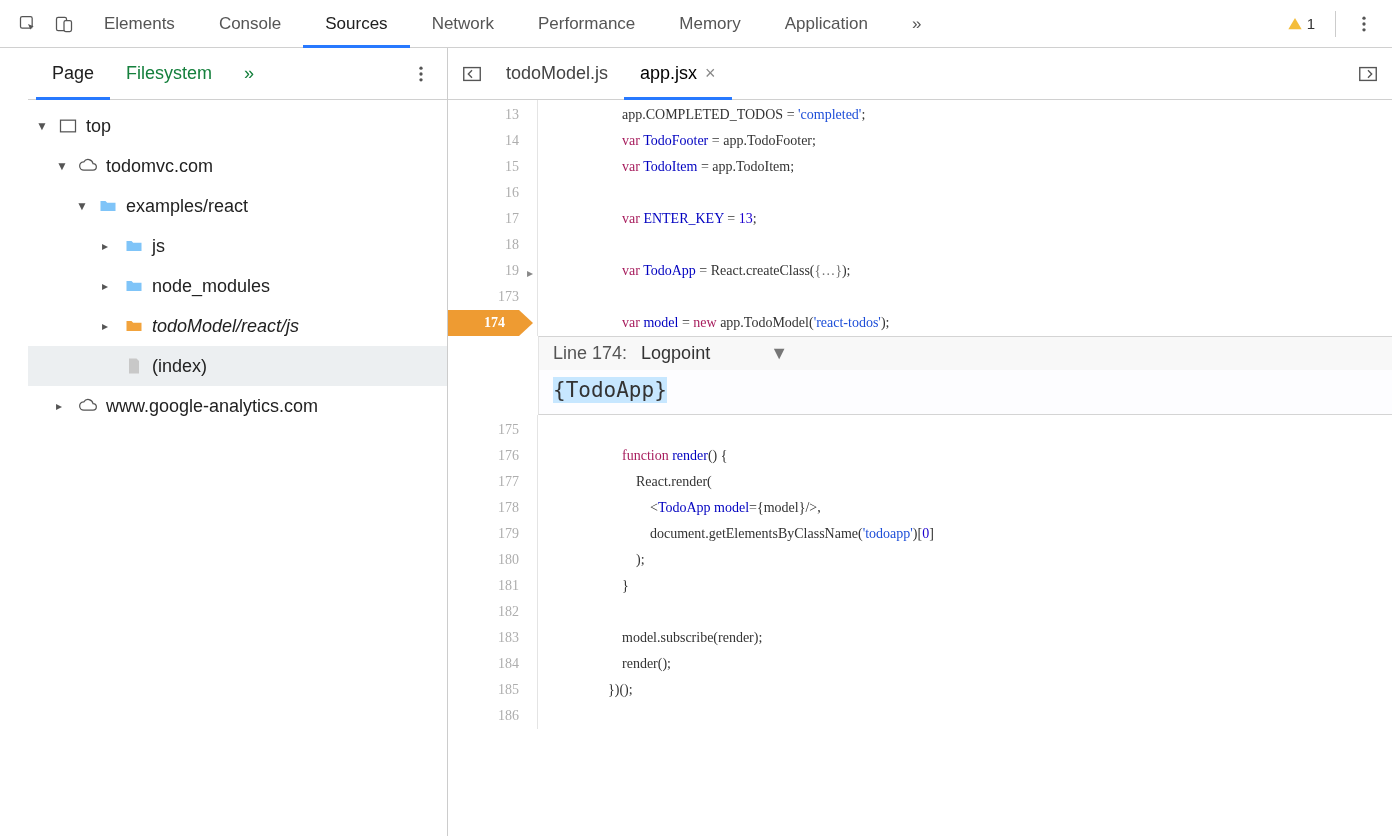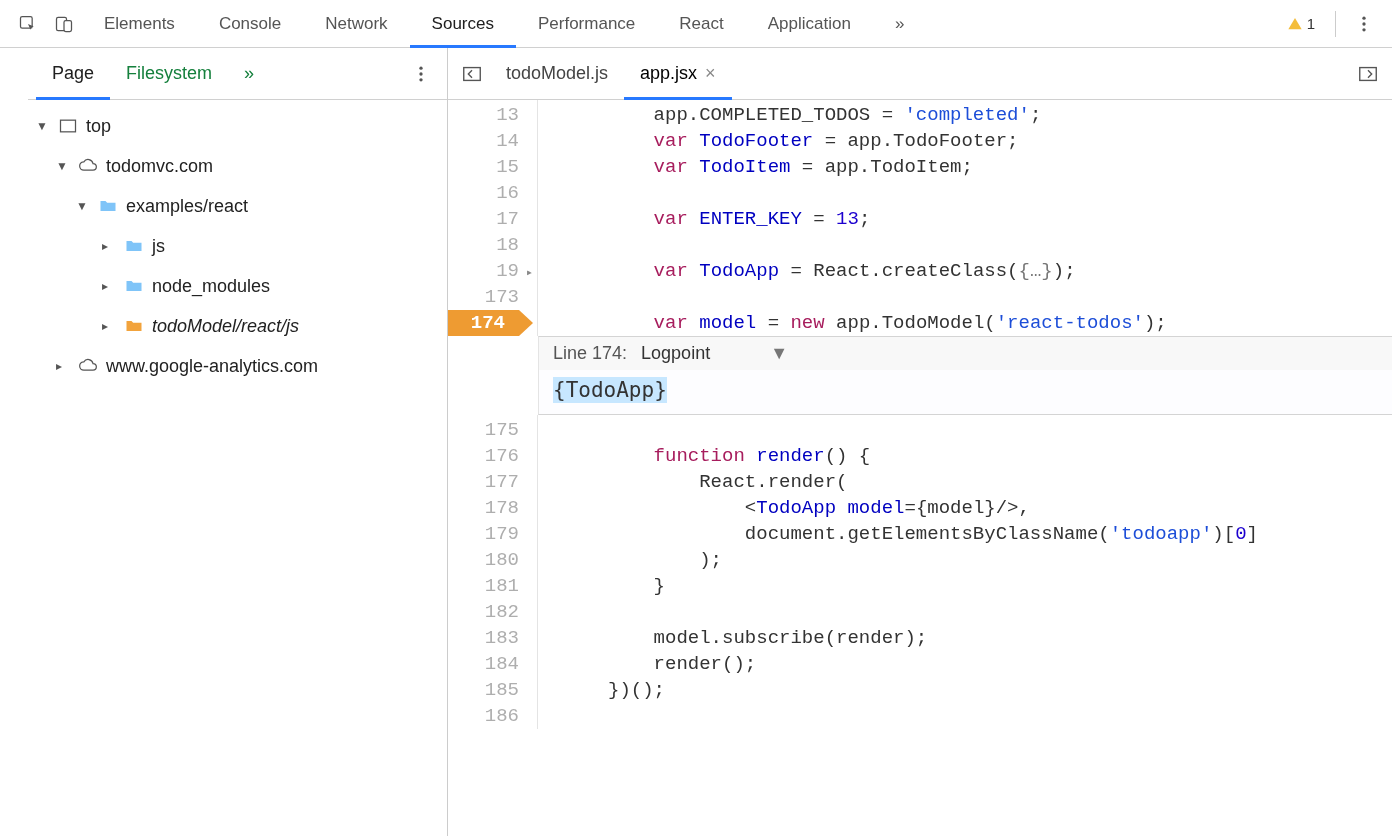--- a/index.html
+++ b/index.html
@@ -35,21 +35,21 @@
 
 .editor { flex:1; display:flex; flex-direction:column; }
 .editor-tabs { display:flex; align-items:center; height:52px; border-bottom:1px solid #d0d0d0; padding:0 6px; }
 .et-icon { width:28px; height:28px; display:flex; align-items:center; justify-content:center; color:#555; margin:0 4px; }
 .et-icon svg { width:22px; height:22px; fill:#555; }
 .file-tab { display:flex; align-items:center; gap:8px; padding:0 16px; height:52px; font-size:18px; color:#444; cursor:pointer; }
 .file-tab.active { border-bottom:3px solid #2879ff; padding-top:3px; color:#000; }
 .file-tab .x { color:#888; font-size:18px; }
 .et-spacer{ flex:1; }
 
-.code { display:flex; font-family: Liberation Mono, monospace; font-size:19px; line-height:26px; position:relative; }
+.code { display:flex; font-family: Liberation Serif, serif; font-size:14px; line-height:26px; position:relative; }
 .gutter { width:90px; text-align:right; padding-right:18px; color:#aeaeae; border-right:1px solid #e4e4e4; padding-top:2px; }
 .gutter .ln { height:26px; position:relative; }
 .gutter .bp { background:#ee9b32; color:#fff; padding-right:14px; font-weight:bold; position:relative; }
 .gutter .bp::after { content:''; position:absolute; right:-14px; top:0; width:0; height:0; border-top:13px solid transparent; border-bottom:13px solid transparent; border-left:14px solid #ee9b32; }
 .gutter .fold::after { content:'▸'; position:absolute; right:-14px; top:2px; color:#888; font-size:12px; }
 .content { flex:1; padding-left:70px; padding-top:2px; white-space:pre; }
 .content .row { height:26px; }
 .kw { color:#a71d5d; } .str{ color:#1d4ed8; } .num{ color:#1c00cf; } .id { color:#0000c0; }
 .s-dim { color:#777; }
 
@@ -71,24 +71,24 @@
       </svg>
   </div>
   <div class="tt-icon">
     <svg viewBox="0 0 24 24">
         <rect x="3" y="4" width="12" height="16" rx="2"></rect>
         <rect x="12" y="8" width="9" height="13" rx="2" fill="#fff"></rect>
       </svg>
   </div>
   <div class="tab">Elements</div>
   <div class="tab">Console</div>
+  <div class="tab active">Sources</div>
   <div class="tab">Network</div>
-  <div class="tab active">Sources</div>
   <div class="tab">Performance</div>
-  <div class="tab">React</div>
+  <div class="tab">Memory</div>
   <div class="tab">Application</div>
   <div class="tab">»</div>
   <div class="tab-spacer"></div>
   <div class="warn-badge">
     <svg viewBox="0 0 24 24">
         <path d="M12 3 L22 20 H2 Z" fill="#f4bd3a"></path>
       </svg>
     <span>1</span>
   </div>
   <div class="vrule"></div>
@@ -164,20 +164,29 @@
         <span>node_modules</span>
       </div>
       <div class="tree-row l4">
         <span class="tw">▸</span>
         <span class="ico">
             <svg viewBox="0 0 24 24">
               <path d="M3 6h6l2 2h10v10H3z" fill="#f2a33c"></path>
             </svg>
           </span>
         <span class="italic">todoModel/react/js</span>
+      </div>
+      <div class="tree-row l4 sel">
+        <span class="tw"></span>
+        <span class="ico">
+            <svg viewBox="0 0 24 24">
+              <path d="M6 3h9l3 3v15H6z" fill="#c8c8c8"></path>
+            </svg>
+          </span>
+        <span>(index)</span>
       </div>
       <div class="tree-row l2">
         <span class="tw">▸</span>
         <span class="ico">
             <svg viewBox="0 0 24 24">
               <path d="M7 17a5 5 0 0 1 0-10 6 6 0 0 1 11 2 4 4 0 0 1 0 8z" stroke="#555" fill="none" stroke-width="1.5"></path>
             </svg>
           </span>
         <span>www.google-analytics.com</span>
       </div>

